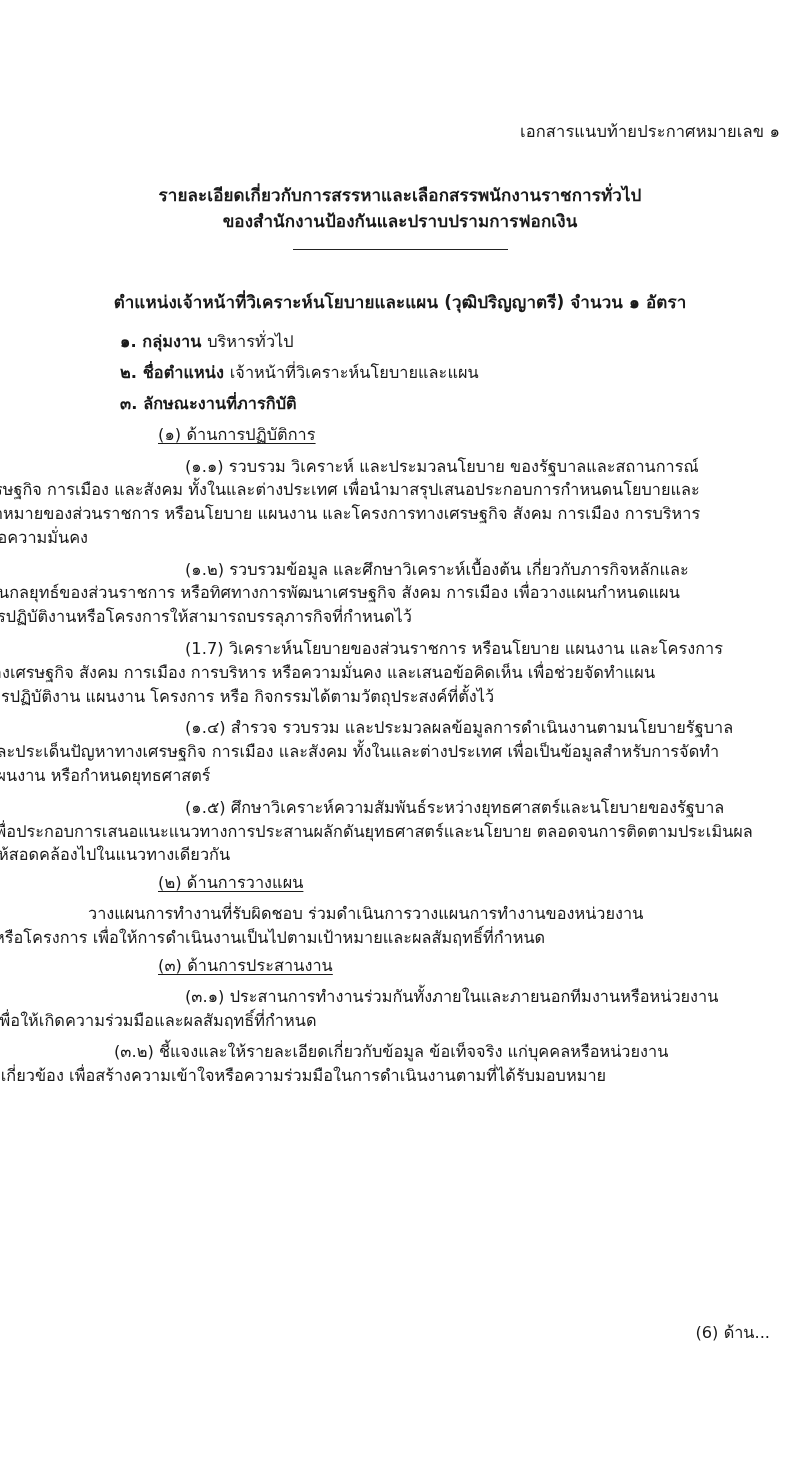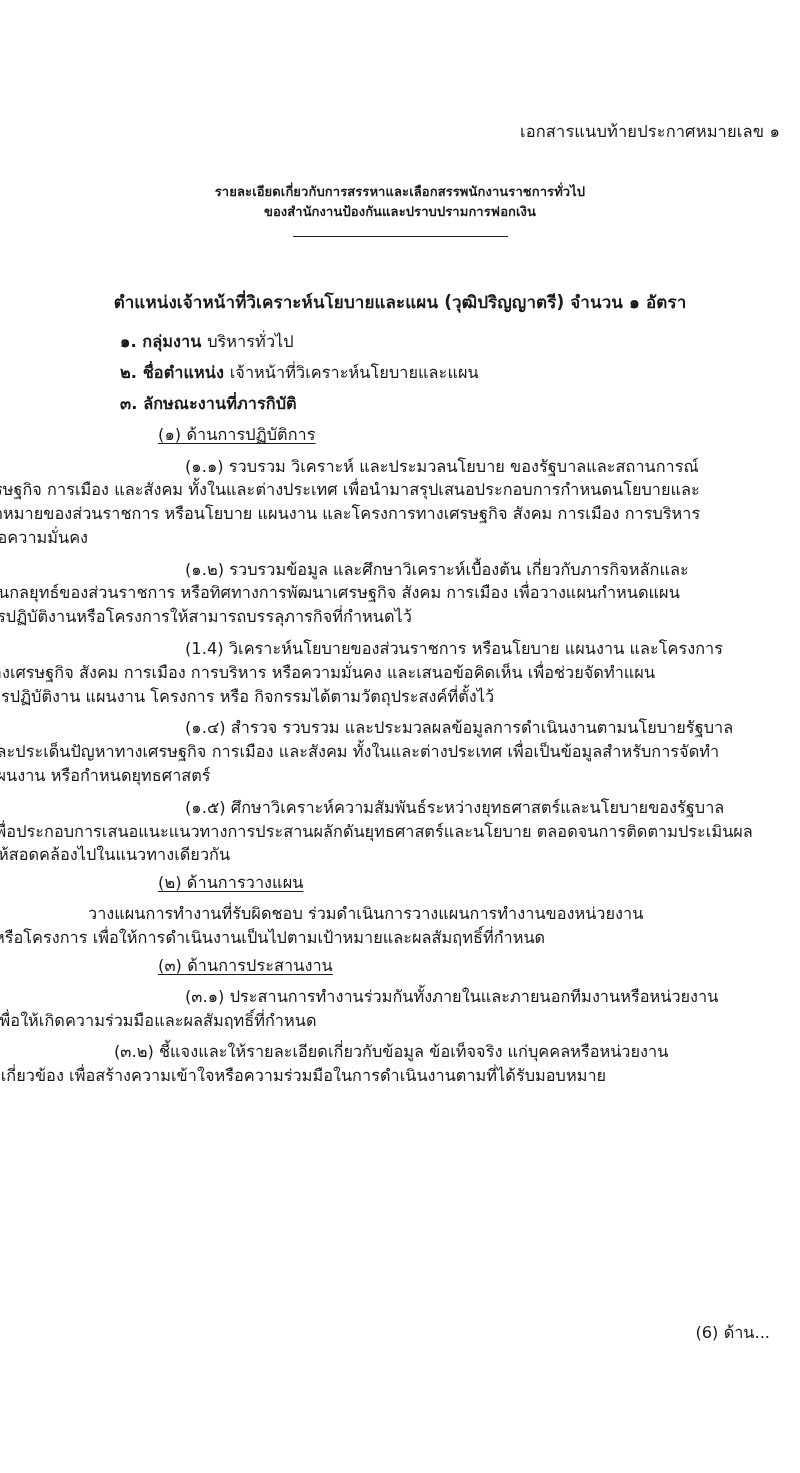--- a/index.html
+++ b/index.html
@@ -29,21 +29,21 @@
     white-space: nowrap;
   }
   .title-block {
     position: absolute;
     top: 182px;
     left: 0;
     right: 0;
     text-align: center;
   }
   .title-line {
-    font-size: 13px;
+    font-size: 17px;
     line-height: 1.55;
     font-weight: 600;
     letter-spacing: 0.1px;
   }
   .rule {
     width: 215px;
     height: 0;
     border-top: 1px solid #222;
     margin: 14px auto 0 auto;
   }
@@ -162,21 +162,21 @@
       <div class="pline neg2">หรือความมั่นคง</div>
     </div>
 
     <div class="para">
       <div class="pline" style="padding-left:185px">(๑.๒) รวบรวมข้อมูล และศึกษาวิเคราะห์เบื้องต้น เกี่ยวกับภารกิจหลักและ</div>
       <div class="pline neg2">แผนกลยุทธ์ของส่วนราชการ หรือทิศทางการพัฒนาเศรษฐกิจ สังคม การเมือง เพื่อวางแผนกำหนดแผน</div>
       <div class="pline neg2">การปฏิบัติงานหรือโครงการให้สามารถบรรลุภารกิจที่กำหนดไว้</div>
     </div>
 
     <div class="para">
-      <div class="pline" style="padding-left:185px">(1.4) วิเคราะห์นโยบายของส่วนราชการ หรือนโยบาย แผนงาน และโครงการ</div>
+      <div class="pline" style="padding-left:185px">(1.7) วิเคราะห์นโยบายของส่วนราชการ หรือนโยบาย แผนงาน และโครงการ</div>
       <div class="pline neg">ทางเศรษฐกิจ สังคม การเมือง การบริหาร หรือความมั่นคง และเสนอข้อคิดเห็น เพื่อช่วยจัดทำแผน</div>
       <div class="pline neg">การปฏิบัติงาน แผนงาน โครงการ หรือ กิจกรรมได้ตามวัตถุประสงค์ที่ตั้งไว้</div>
     </div>
 
     <div class="para">
       <div class="pline" style="padding-left:185px">(๑.๔) สำรวจ รวบรวม และประมวลผลข้อมูลการดำเนินงานตามนโยบายรัฐบาล</div>
       <div class="pline neg3">และประเด็นปัญหาทางเศรษฐกิจ การเมือง และสังคม ทั้งในและต่างประเทศ เพื่อเป็นข้อมูลสำหรับการจัดทำ</div>
       <div class="pline neg3">แผนงาน หรือกำหนดยุทธศาสตร์</div>
     </div>
 

